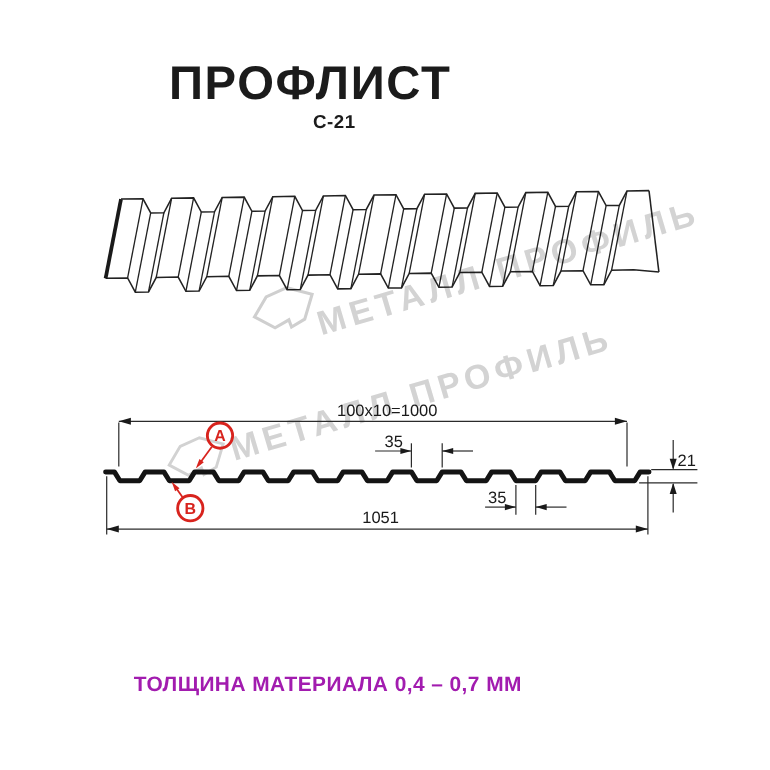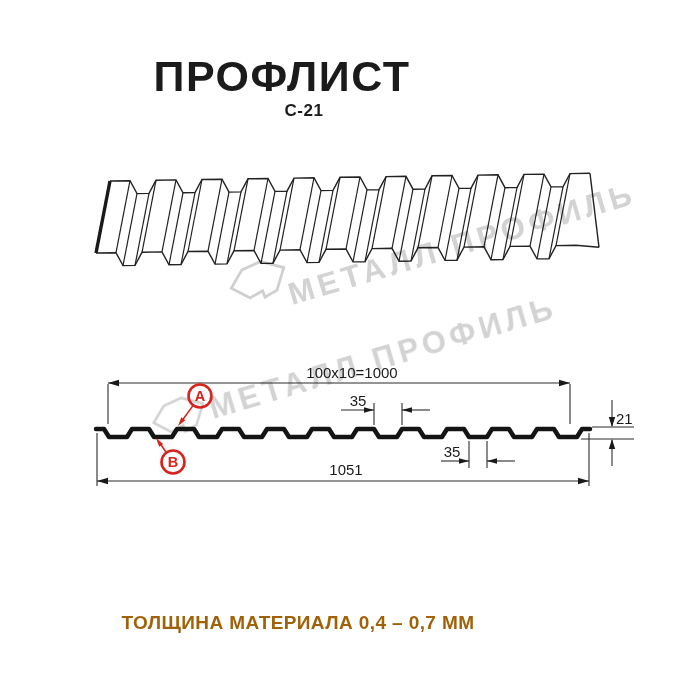--- a/index.html
+++ b/index.html
@@ -10,21 +10,21 @@
   .page-title{
     position:absolute;top:52px;left:0;width:564px;text-align:center;
     font-size:43px;font-weight:800;letter-spacing:1.5px;color:#1b1b1b;
   }
   .page-subtitle{
     position:absolute;top:101px;left:0;width:608px;text-align:center;
     font-size:17px;font-weight:700;letter-spacing:0.5px;color:#1b1b1b;
   }
   .footer-note{
     position:absolute;top:612px;left:0;width:596px;text-align:center;
-    font-size:19px;font-weight:700;letter-spacing:0.4px;color:#a16207;
+    font-size:19px;font-weight:700;letter-spacing:0.4px;color:#a21caf;
   }
   svg#scene{position:absolute;left:0;top:0;}
   .dim-text{font-family:"Liberation Sans",sans-serif;font-size:15px;fill:#1a1a1a;}
   .wm{font-family:"Liberation Sans",sans-serif;font-weight:700;font-size:31px;letter-spacing:4.5px;fill:#d3d3d3;}
   .marker-letter{font-family:"Liberation Sans",sans-serif;font-weight:700;font-size:14.5px;fill:#d8231d;}
 </style>
 </head>
 <body>
 
 <svg id="scene" width="700" height="700" viewBox="0 0 700 700">

